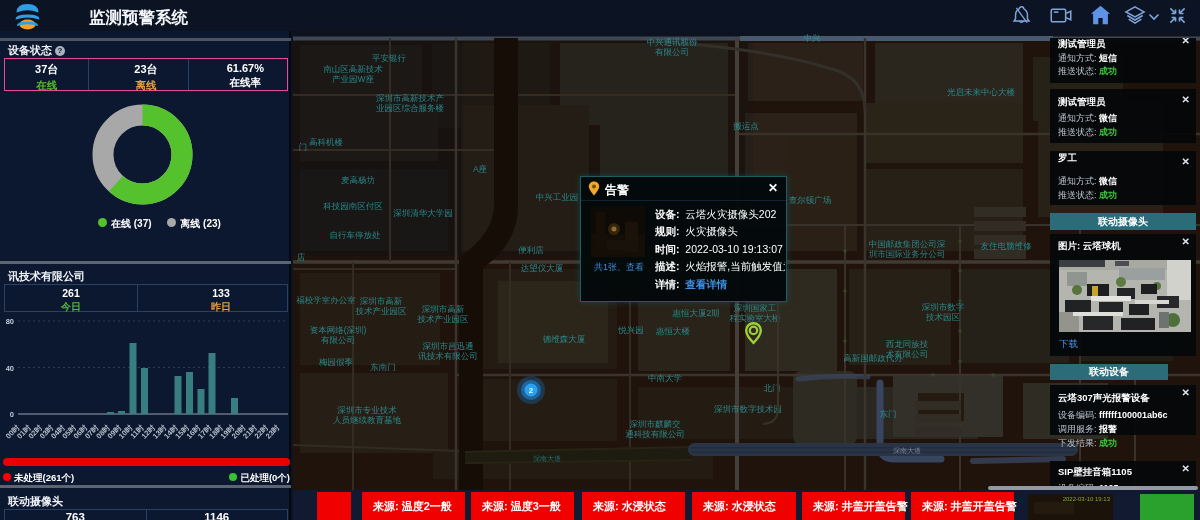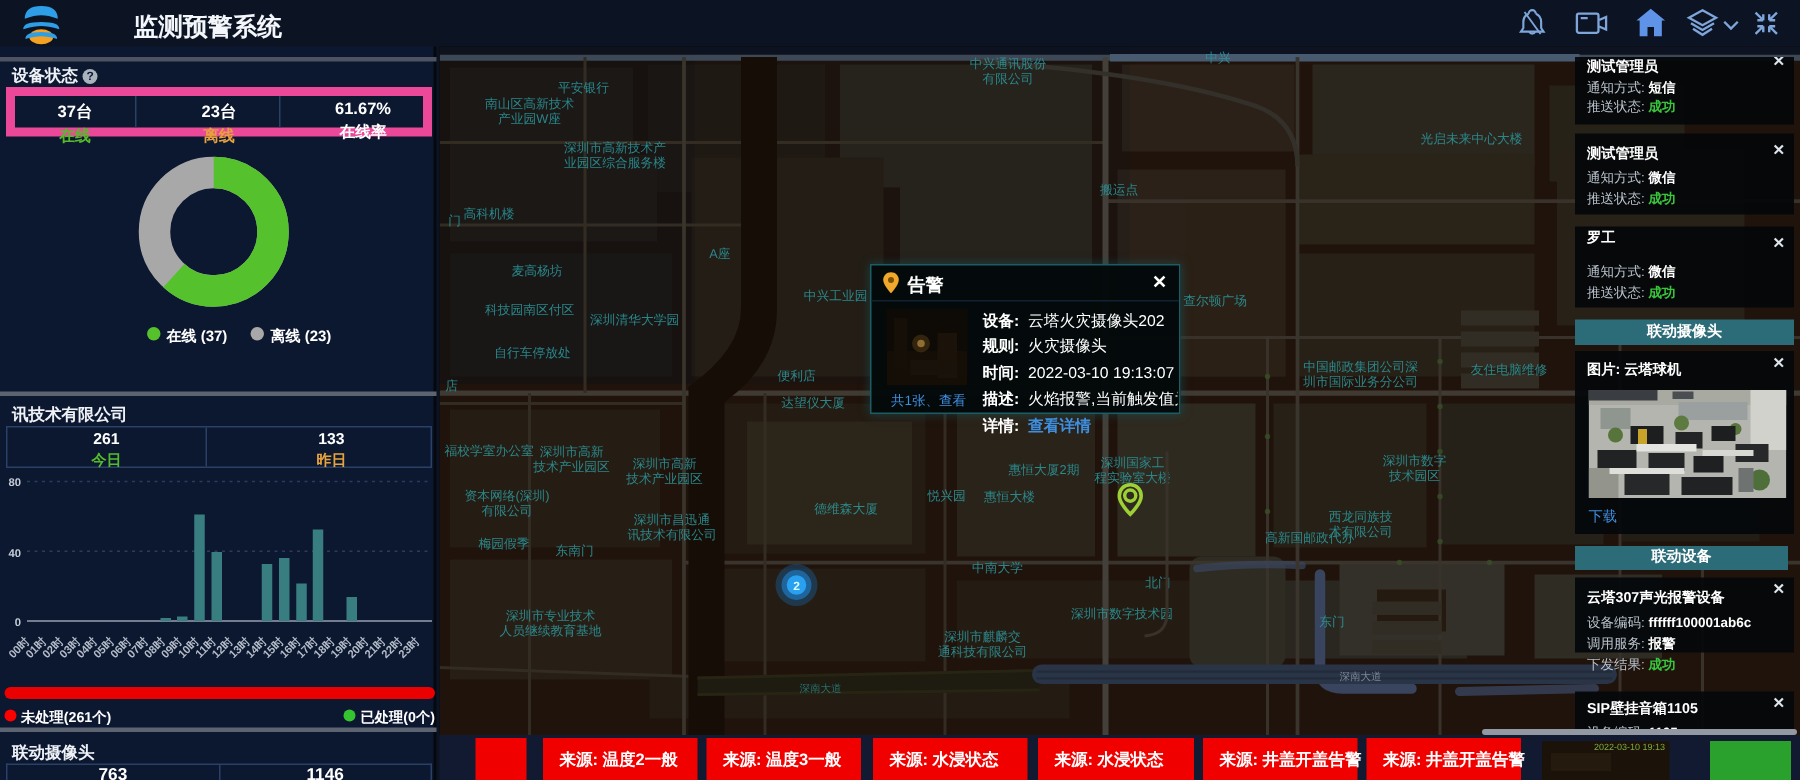--- a/index.html
+++ b/index.html
@@ -57,21 +57,21 @@
 </svg>
 
 <div class="abs" style="left:0;top:31px;width:291px;height:489px;background:#0c1730;border-right:2px solid #05080f;"></div>
 
 <div class="abs" style="left:0;top:38px;width:291px;height:2.5px;background:#4d5461;"></div>
 
 <div class="abs" style="left:8px;top:43px;font-size:11px;font-weight:bold;color:#eef2f7;">设备状态
   <span style="display:inline-block;width:10px;height:10px;border-radius:50%;background:#aab3bd;color:#0c1730;font-size:8px;text-align:center;line-height:10px;font-weight:bold;vertical-align:1px;">?</span>
 </div>
 
-<div class="abs" style="left:4px;top:58px;width:284px;height:33px;border:6px solid #ec4899;display:flex;gap:15px;">
+<div class="abs" style="left:4px;top:58px;width:284px;height:33px;border:1px solid #ec4899;display:flex;gap:15px;">
   <div style="flex:1;border-right:1px solid #2a4166;text-align:center;">
     <div style="font-size:11px;font-weight:bold;color:#fff;margin-top:3px;">37台</div>
     <div style="font-size:10.5px;font-weight:bold;color:#56bb2a;margin-top:2px;">在线</div>
   </div>
   <div style="flex:1;border-right:1px solid #2a4166;text-align:center;">
     <div style="font-size:11px;font-weight:bold;color:#fff;margin-top:3px;">23台</div>
     <div style="font-size:10.5px;font-weight:bold;color:#e6a23c;margin-top:2px;">离线</div>
   </div>
   <div style="flex:1;text-align:center;">
     <div style="font-size:11px;font-weight:bold;color:#fff;margin-top:3px;">61.67%</div>
@@ -350,21 +350,21 @@
 
   <g transform="translate(238,359)">
     <circle cx="0" cy="0" r="14" fill="#1778d2" opacity="0.3"></circle>
     <circle cx="0" cy="0" r="10" fill="#1e8ae0" opacity="0.55"></circle>
     <circle cx="0" cy="0" r="6.5" fill="#2aa0f0"></circle>
     <text x="0" y="3" font-size="8" fill="#dff" text-anchor="middle" font-weight="bold">2</text>
   </g>
 </svg>
 </div>
 
-<div class="abs" style="left:580px;top:176px;width:207px;height:100px;background:rgba(3,9,10,0.96);border:1px solid #1c5c62;box-shadow:0 0 6px rgba(20,90,100,0.6);">
+<div class="abs" style="left:580px;top:176px;width:207px;height:126px;background:rgba(3,9,10,0.96);border:1px solid #1c5c62;box-shadow:0 0 6px rgba(20,90,100,0.6);">
 
   <div style="position:relative;height:24px;border-bottom:1px solid #123;">
     <svg style="position:absolute;left:7px;top:4px;" width="12" height="15" viewBox="0 0 12 15">
       <path d="M6 0.5 C2.9 0.5 0.8 2.8 0.8 5.6 C0.8 9 6 14.5 6 14.5 C6 14.5 11.2 9 11.2 5.6 C11.2 2.8 9.1 0.5 6 0.5 Z" fill="#f0a82c"></path>
       <circle cx="6" cy="5.6" r="2" fill="#7a4d00"></circle>
     </svg>
     <span style="position:absolute;left:24px;top:5px;font-size:12px;font-weight:bold;color:#fff;">告警</span>
     <span style="position:absolute;right:8px;top:4px;font-size:12px;font-weight:bold;color:#fff;">✕</span>
   </div>
 
@@ -444,21 +444,21 @@
       <rect x="14" y="52" width="50" height="4" fill="#dededa"></rect>
       <rect x="76" y="40" width="34" height="4" fill="#d8d8d2"></rect>
       <rect x="33" y="26" width="6" height="10" fill="#c8a428"></rect>
       <circle cx="114" cy="60" r="7" fill="#4e6e3a"></circle>
       <rect x="100" y="52" width="10" height="16" fill="#6e7270"></rect>
     </svg>
   </div>
   <div class="abs" style="left:9px;top:104px;font-size:9.5px;color:#3f8fe0;">下载</div>
 </div>
 
-<div class="abs" style="left:1050px;top:364px;width:142px;height:16px;background:#2c6b78;color:#fff;font-size:10px;font-weight:bold;text-align:center;line-height:16px;">联动设备</div>
+<div class="abs" style="left:1050px;top:364px;width:118px;height:16px;background:#2c6b78;color:#fff;font-size:10px;font-weight:bold;text-align:center;line-height:16px;">联动设备</div>
 
 <div class="abs" style="left:1050px;top:385px;width:146px;height:50px;background:rgba(4,7,11,0.93);">
   <div class="abs" style="left:8px;top:7px;font-size:9.5px;font-weight:bold;color:#fff;">云塔307声光报警设备</div>
   <div class="abs" style="left:8px;top:24px;font-size:9px;color:#b9c2cc;white-space:nowrap;">设备编码: <span style="color:#fff;font-weight:bold;">ffffff100001ab6c</span></div>
   <div class="abs" style="left:8px;top:38px;font-size:9px;color:#b9c2cc;">调用服务: <span style="color:#fff;font-weight:bold;">报警</span></div>
   <div class="abs" style="left:8px;top:52px;font-size:9px;color:#b9c2cc;">下发结果: <span style="color:#39c53c;font-weight:bold;">成功</span></div>
   <div class="abs" style="right:6px;top:2px;color:#dfe5ec;font-size:10px;font-weight:bold;">✕</div>
 </div>
 
 <div class="abs" style="left:1050px;top:461px;width:146px;height:29px;background:rgba(4,7,11,0.93);">

